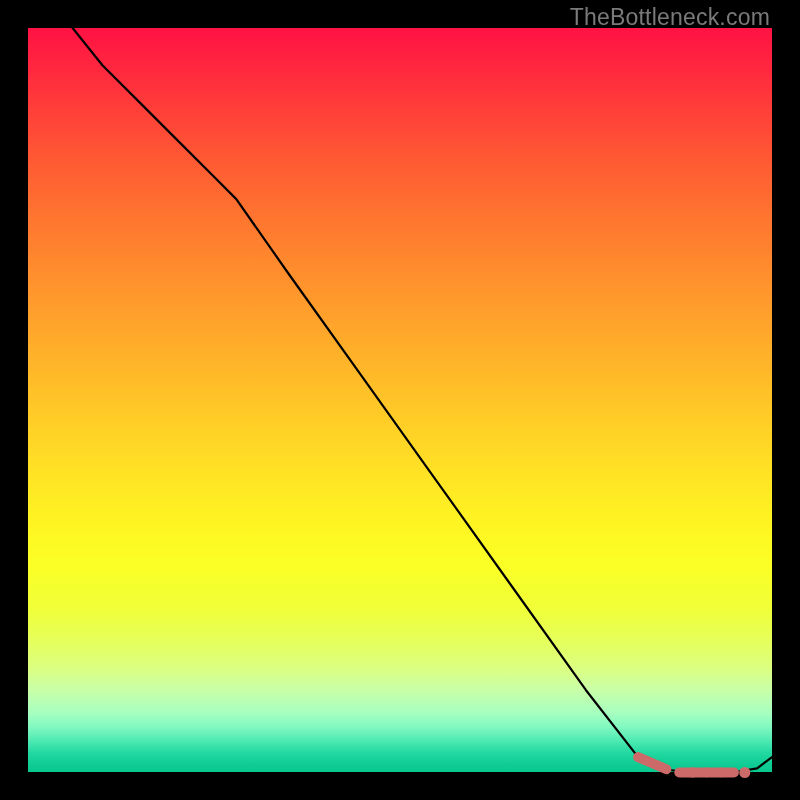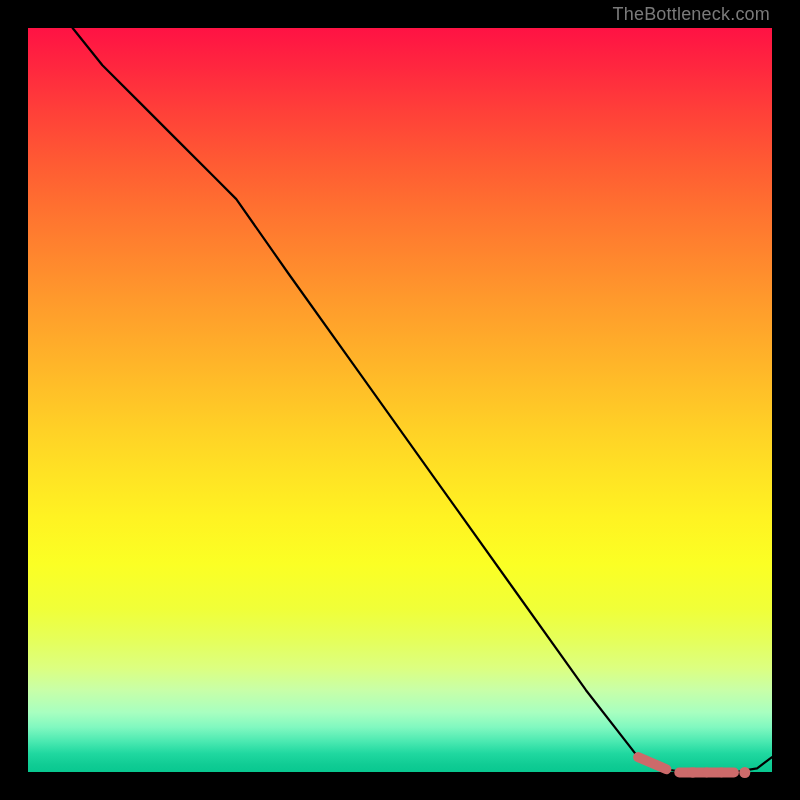--- a/index.html
+++ b/index.html
@@ -48,21 +48,21 @@
       #20d8a0 97.5%,
       #10cc94 99%,
       #08c890 100%
     );
   }
   .watermark {
     position: absolute;
     top: 4px;
     right: 30px;
     color: #7a7a7a;
-    font-size: 18px;
+    font-size: 23px;
     font-weight: 400;
     letter-spacing: 0.2px;
   }
   svg.overlay {
     position: absolute;
     left: 28px;
     top: 28px;
     width: 744px;
     height: 744px;
     overflow: visible;

